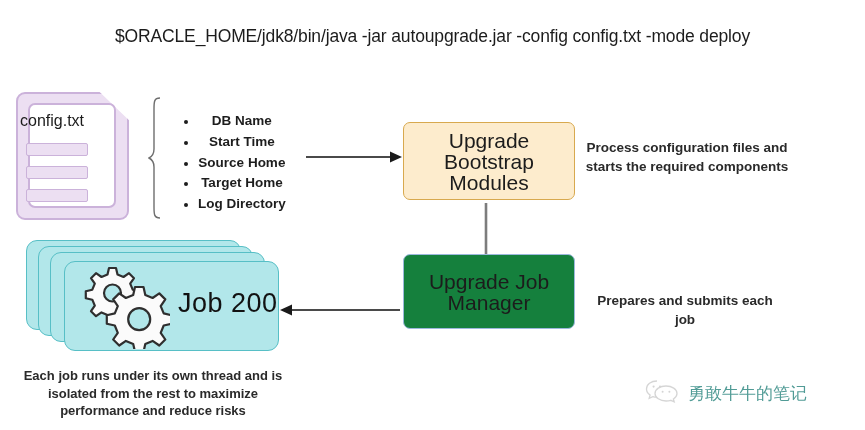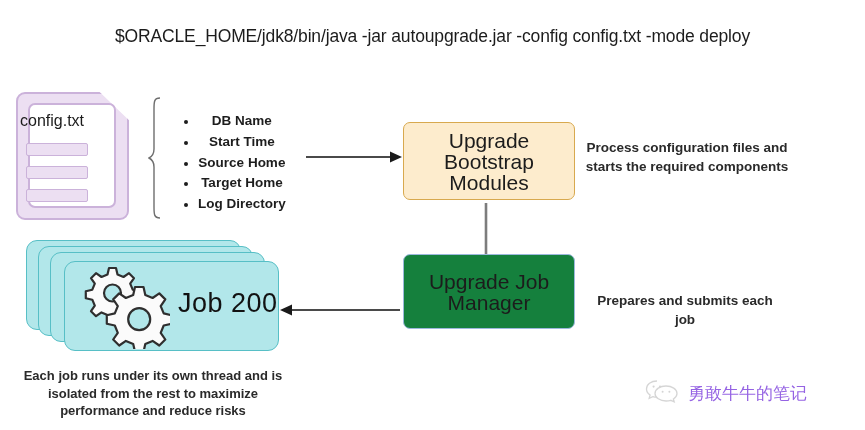--- a/index.html
+++ b/index.html
@@ -230,21 +230,21 @@
     position: absolute;
     left: 645px;
     top: 378px;
     display: flex;
     align-items: center;
     gap: 9px;
     opacity: 0.72;
   }
   .wm-text {
     font-size: 17px;
-    color: #6d28d9;
+    color: #0f766e;
     font-family: "DejaVu Sans", sans-serif;
     white-space: nowrap;
   }
 </style>
 </head>
 <body>
 
 <div id="canvas">
 
   <div class="cmdline">$ORACLE_HOME/jdk8/bin/java -jar autoupgrade.jar -config config.txt -mode deploy</div>

